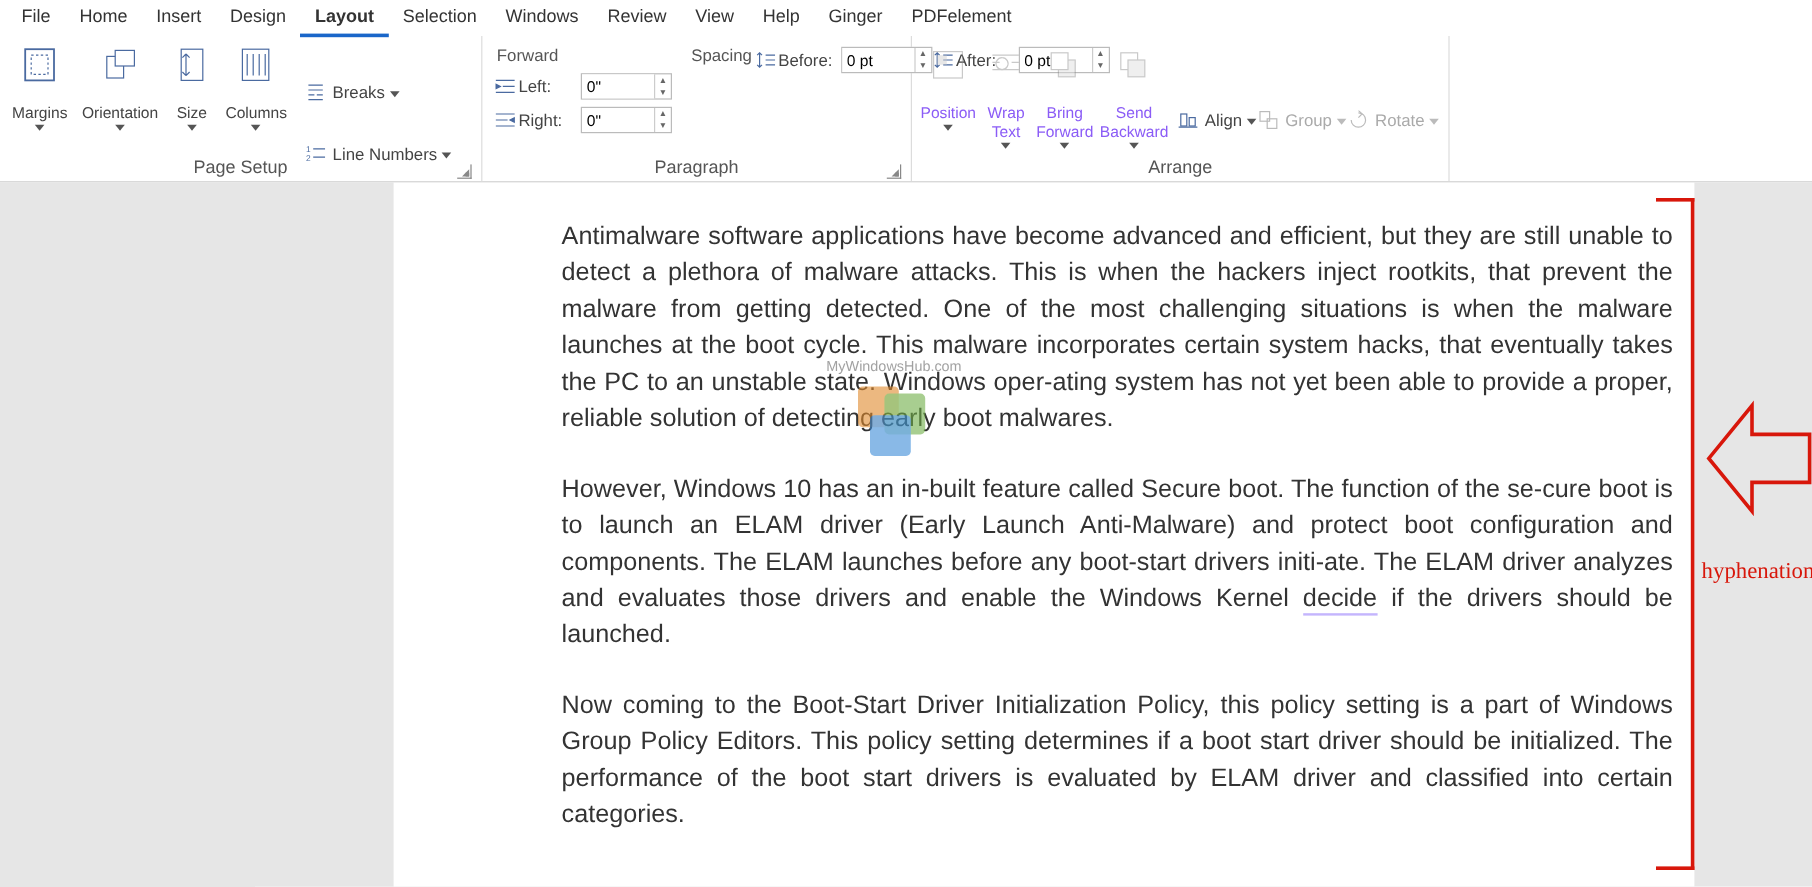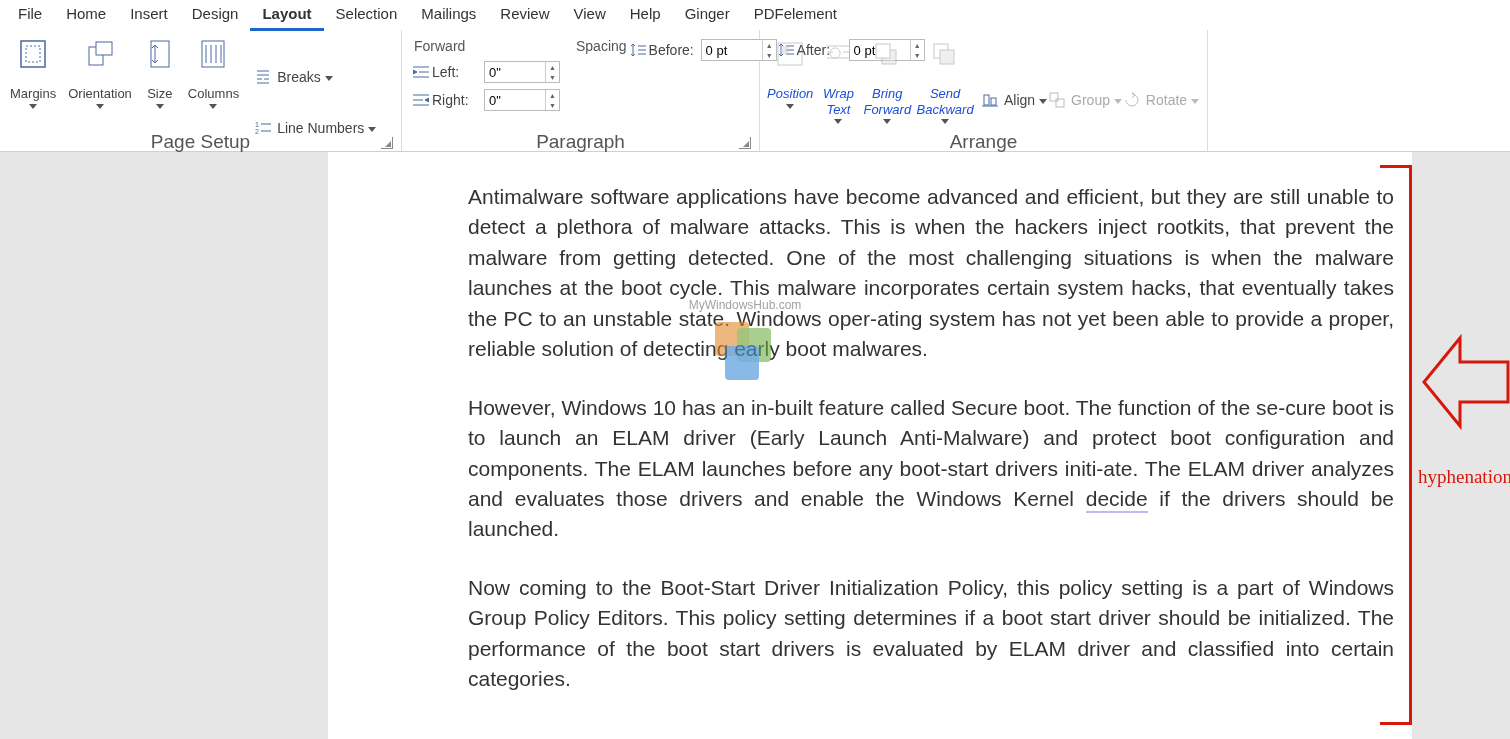--- a/index.html
+++ b/index.html
@@ -39,21 +39,21 @@
   .group {
     border-right: 1px solid #dcdcdc;
     display: flex;
     flex-direction: column;
     padding: 4px 4px 0;
     position: relative;
   }
   .group-content { flex: 1; display: flex; align-items: flex-start; }
   .group-label {
     text-align: center;
-    font-size: 19px;
+    font-size: 15px;
     color: #555;
     padding-bottom: 2px;
     height: 20px;
     position: relative;
   }
   .launcher {
     position: absolute;
     right: 4px; bottom: 2px;
     width: 12px; height: 12px;
     border: 1px solid #888;
@@ -64,21 +64,21 @@
     content:''; position:absolute; right:1px; bottom:1px;
     border:3px solid transparent; border-top-color:#888; border-left-color:#888;
     transform: rotate(180deg);
   }
   .big-btn {
     display: flex; flex-direction: column; align-items: center;
     padding: 4px 6px; cursor: pointer; min-width: 44px;
   }
   .big-btn .ico { width: 32px; height: 32px; display:flex; align-items:center; justify-content:center; }
   .big-btn .lbl { text-align: center; font-size: 13px; line-height: 1.2; margin-top: 16px; color:#444; }
-  .big-btn.disabled .lbl, .big-btn.disabled .caret { color: #1d4ed8; font-style: italic; }
+  .big-btn.disabled .lbl, .big-btn.disabled .caret { color: #8b5cf6; }
   .big-btn.disabled svg { opacity: .45; }
   .caret {
     display:inline-block; width:0;height:0;
     border-left:4px solid transparent; border-right:4px solid transparent;
     border-top:5px solid #555; margin-top:2px;
   }
   .small-row { display:flex; align-items:center; height:26px; padding:0 4px; cursor:pointer; white-space:nowrap; font-size:14px; color:#444;margin-top:35px;}
   .small-row .ico { width:20px; display:inline-flex; justify-content:center; margin-right:4px;}
   .vcol { display:flex; flex-direction:column; justify-content:space-around; height:78px; }
   .spin {
@@ -128,21 +128,21 @@
 </head>
 <body>
 
 <div class="tabs">
   <div class="tab">File</div>
   <div class="tab">Home</div>
   <div class="tab">Insert</div>
   <div class="tab">Design</div>
   <div class="tab active">Layout</div>
   <div class="tab">Selection</div>
-  <div class="tab">Mailings</div>
+  <div class="tab">Windows</div>
   <div class="tab">Review</div>
   <div class="tab">View</div>
   <div class="tab">Help</div>
   <div class="tab">Ginger</div>
   <div class="tab">PDFelement</div>
 </div>
 
 <div class="ribbon">
 
   <div class="group" style="width:402px">

